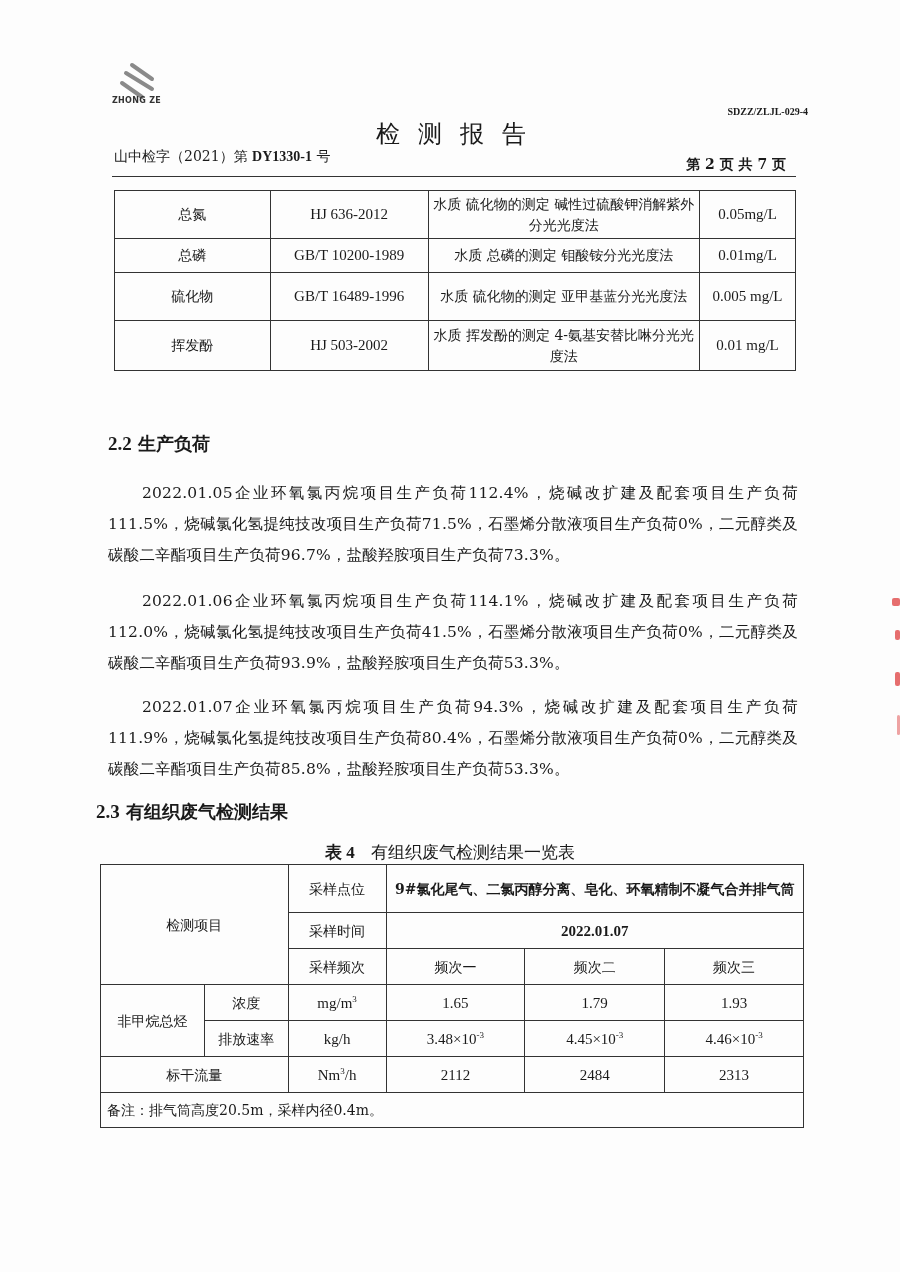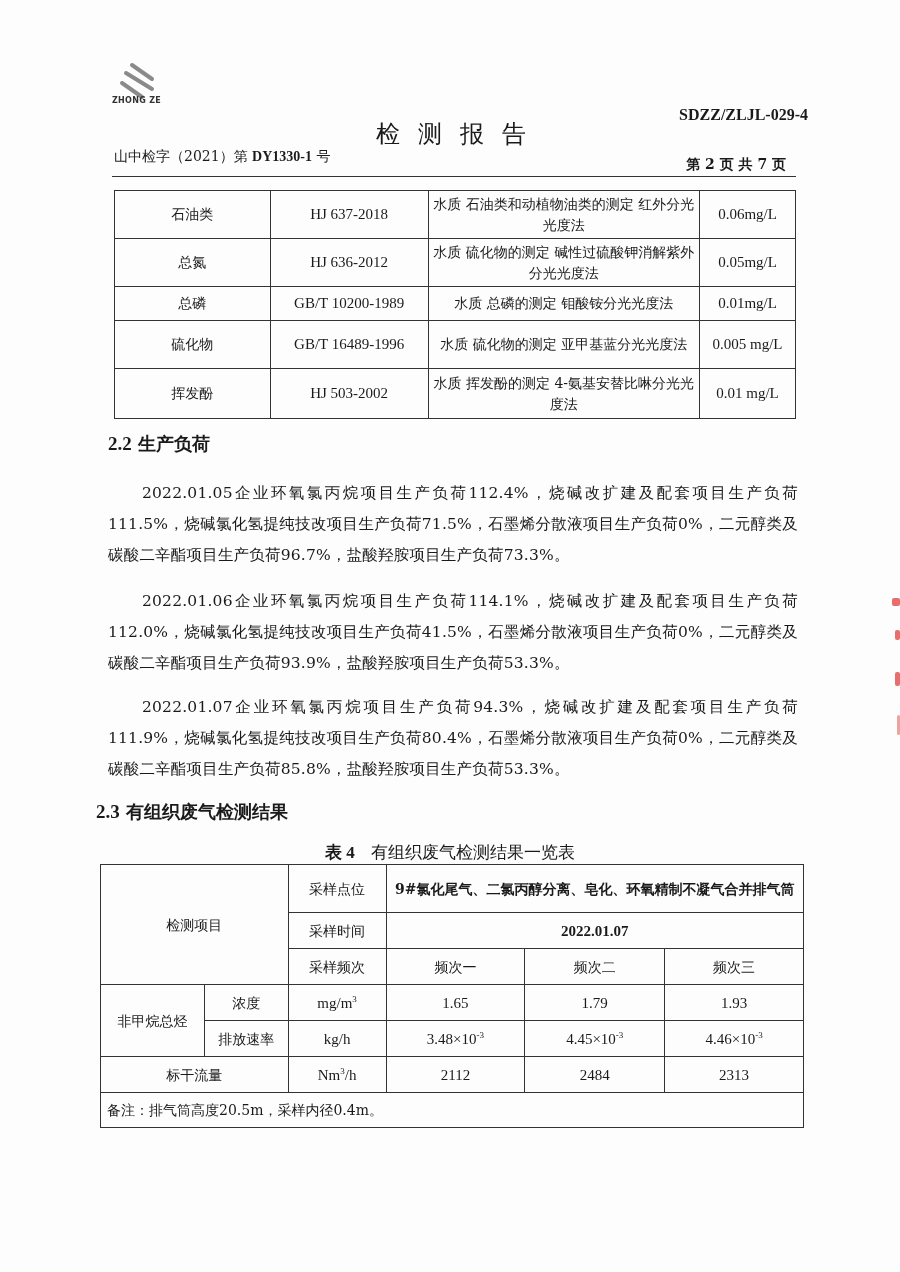--- a/index.html
+++ b/index.html
@@ -5,21 +5,21 @@
   html, body { margin: 0; padding: 0; }
   body {
     width: 900px; height: 1272px; position: relative; overflow: hidden;
     background: #fdfdfd; color: #1a1a1a;
     font-family: "DejaVu Serif", "Liberation Serif", serif;
   }
   .abs { position: absolute; }
   
   .logo { left: 112px; top: 56px; width: 60px; height: 50px; }
   .logo-text { left: 112px; top: 96px; font-family: "DejaVu Sans", sans-serif; font-weight: bold; font-size: 8px; letter-spacing: 0.3px; color: #333; }
-  .doc-code { right: 92px; top: 106px; font-family: "Liberation Serif", serif; font-weight: bold; font-size: 16px; }
+  .doc-code { right: 92px; top: 106px; font-family: "Liberation Serif", serif; font-weight: bold; font-size: 10px; }
   .doc-title { left: 0; right: 0; top: 118px; text-align: center; font-size: 24px; letter-spacing: 18px; font-weight: normal; padding-left: 20px;}
   .report-no { left: 114px; top: 148px; font-size: 14px; }
   .report-no b { font-family: "Liberation Serif", serif; }
   .page-no { right: 114px; top: 156px; font-size: 14px; font-weight: bold; }
   .header-rule { left: 112px; width: 684px; top: 176px; height: 0; border-top: 1.5px solid #333; }
 
   table { border-collapse: collapse; position: absolute; font-size: 14px; }
   td { border: 1px solid #333; text-align: center; vertical-align: middle; padding: 0 4px; line-height: 21px; }
   .t1 { left: 114px; top: 190px; width: 682px; }
   .t1 td.method { text-align: center; }
@@ -68,26 +68,20 @@
 <div class="abs header-rule"></div>
 
 <table class="t1">
   <colgroup>
       <col style="width:156px">
       <col style="width:158px">
       <col style="width:272px">
       <col style="width:96px">
     </colgroup>
   <tbody>
-      <tr style="height:48px">
-    <td>石油类</td>
-    <td class="num">HJ 637-2018</td>
-    <td class="method">水质 石油类和动植物油类的测定 红外分光光度法</td>
-    <td class="num">0.06mg/L</td>
-  </tr>
   <tr style="height:48px">
     <td>总氮</td>
     <td class="num">HJ 636-2012</td>
     <td class="method">水质 硫化物的测定 碱性过硫酸钾消解紫外分光光度法</td>
     <td class="num">0.05mg/L</td>
   </tr>
   <tr style="height:34px">
     <td>总磷</td>
     <td class="num">GB/T 10200-1989</td>
     <td class="method">水质 总磷的测定 钼酸铵分光光度法</td>

